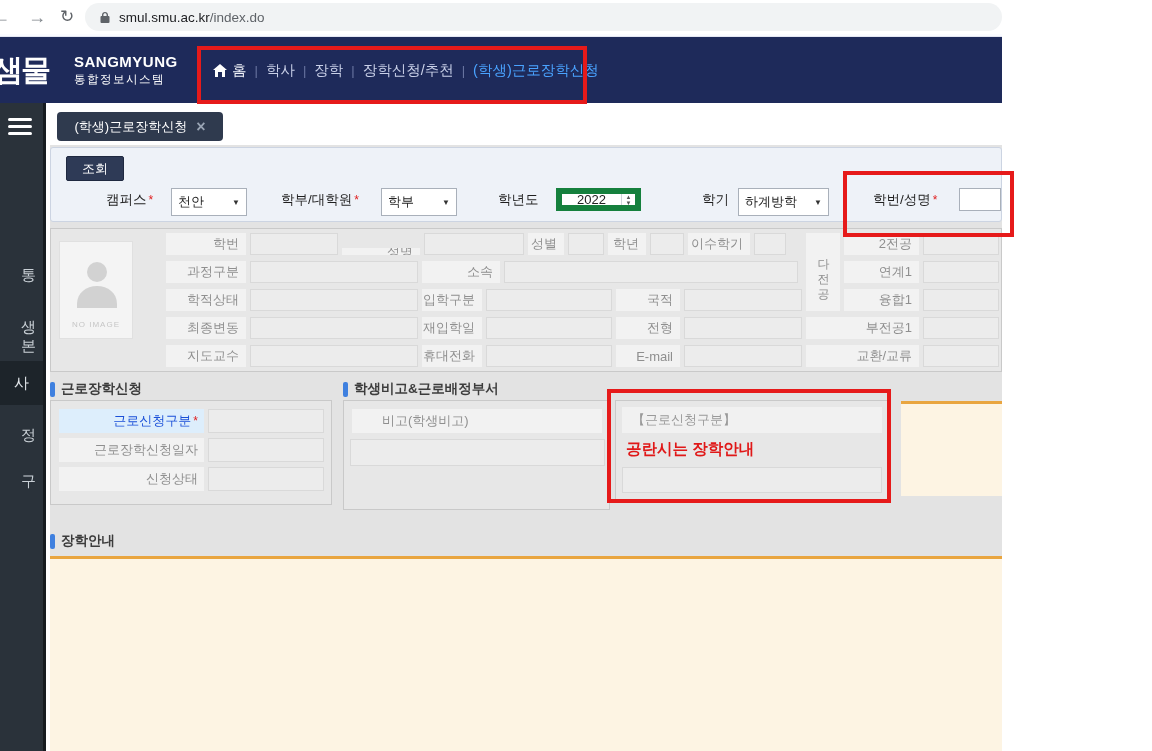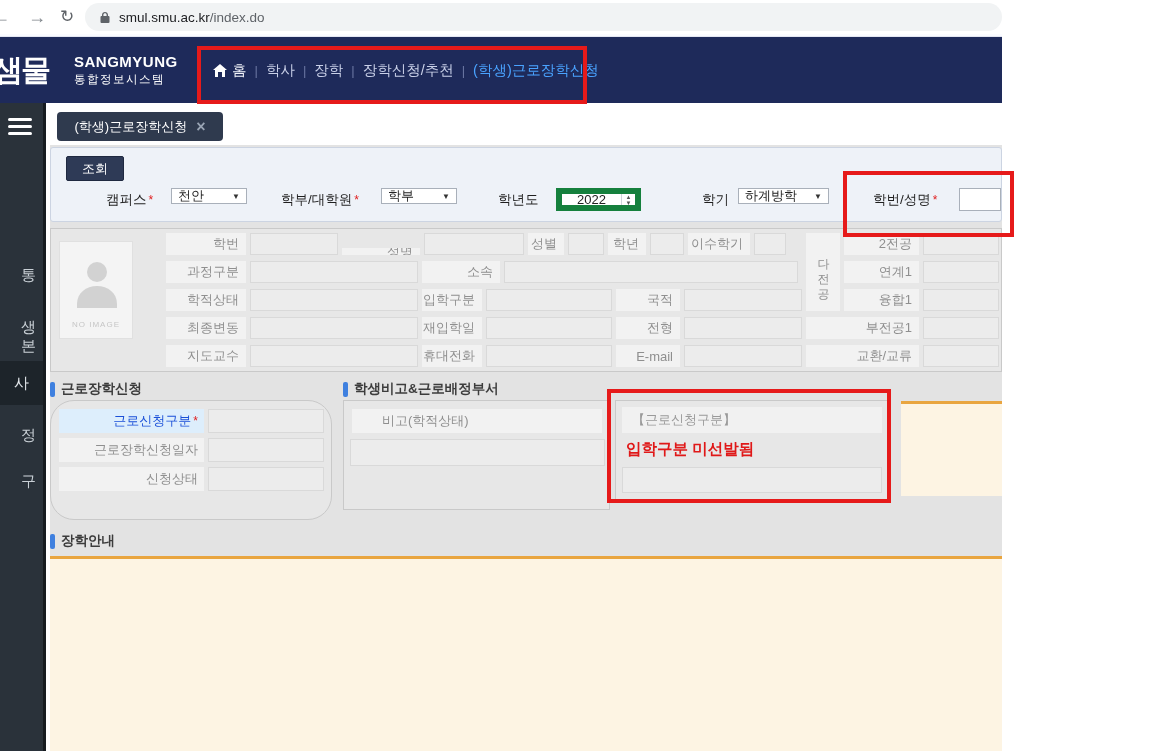--- a/index.html
+++ b/index.html
@@ -48,21 +48,21 @@
     display:flex; align-items:center; justify-content:center; gap:9px; color:#fff; font-size:13px; cursor:pointer; }
   .tab .close { color:#9aa5b5; font-size:16px; font-weight:bold; cursor:pointer; }
 
   
   .filter { position:absolute; left:50px; top:147px; width:952px; height:75px; background:#eef2f8;
     border:1px solid #ccd4e2; border-radius:3px; }
   .btn-query { position:absolute; left:15px; top:8px; width:58px; height:25px; background:#2e3a56; color:#fff;
     font-size:13px; border:1px solid #1f2940; border-radius:2px; display:flex; align-items:center; justify-content:center; cursor:pointer; }
   .flabel { position:absolute; top:41px; height:22px; display:flex; align-items:center; font-size:13.5px; color:#1f1f1f; white-space:nowrap; }
   .req { color:#e02020; font-size:12px; margin-left:2px; }
-  .fselect { position:absolute; top:40px; height:16px; background:#fff; border:1px solid #a9b0ba; display:flex;
+  .fselect { position:absolute; top:40px; height:28px; background:#fff; border:1px solid #a9b0ba; display:flex;
     align-items:center; justify-content:space-between; padding:0 6px; font-size:13px; color:#222; cursor:pointer; }
   .fselect .caret { font-size:8px; color:#333; }
   .fspin { position:absolute; top:40px; height:23px; background:#fff; border:6px solid #15803d; display:flex; align-items:stretch; cursor:pointer; }
   .fspin .val { flex:1; display:flex; align-items:center; justify-content:center; font-size:13px; color:#222; }
   .fspin .btns { width:14px; border-left:1px solid #cfd4da; display:flex; flex-direction:column; }
   .fspin .btns span { flex:1; font-size:6px; color:#555; display:flex; align-items:center; justify-content:center; cursor:pointer; }
   .ftext { position:absolute; top:40px; height:23px; background:#fff; border:1px solid #a9b0ba; font-size:13px; padding:0 4px; }
 
   
   .stud { position:absolute; left:50px; top:228px; width:952px; height:144px; background:#e7e7e7; border:1px solid #c9c9c9; }
@@ -283,46 +283,46 @@
 
   <div class="sech" style="left:50px;top:380px;">
     <span class="bar"></span>
     <span>근로장학신청</span>
   </div>
   <div class="sech" style="left:343px;top:380px;">
     <span class="bar"></span>
     <span>학생비고&amp;근로배정부서</span>
   </div>
 
-  <div class="box" style="left:50px;top:400px;width:282px;height:120px;border-radius:24px;">
+  <div class="box" style="left:50px;top:400px;width:282px;height:105px;">
     <div class="wrow" style="top:8px;">
       <div class="wlb blue">
         <span>근로신청구분</span>
           <span class="req">*</span>
       </div>
       <div class="wib"></div>
     </div>
     <div class="wrow" style="top:37px;">
       <div class="wlb">근로장학신청일자</div>
       <div class="wib"></div>
     </div>
     <div class="wrow" style="top:66px;">
       <div class="wlb">신청상태</div>
       <div class="wib"></div>
     </div>
   </div>
 
   <div class="box" style="left:343px;top:400px;width:267px;height:110px;">
-    <div class="rmk-lb">비고(학적상태)</div>
+    <div class="rmk-lb">비고(학생비고)</div>
     <div class="rmk-ib"></div>
   </div>
 
   <div class="box" style="left:615px;top:400px;width:273px;height:100px;">
     <div class="dept-h">【근로신청구분】</div>
-    <div class="dept-warn">입학구분 미선발됨</div>
+    <div class="dept-warn">공란시는 장학안내</div>
     <div class="dept-ib"></div>
   </div>
 
   <div class="cream" style="left:901px;top:401px;width:101px;height:95px;"></div>
 
   <div class="sech" style="left:50px;top:532px;">
     <span class="bar"></span>
     <span>장학안내</span>
   </div>
   <div class="cream" style="left:50px;top:556px;width:952px;height:195px;"></div>

